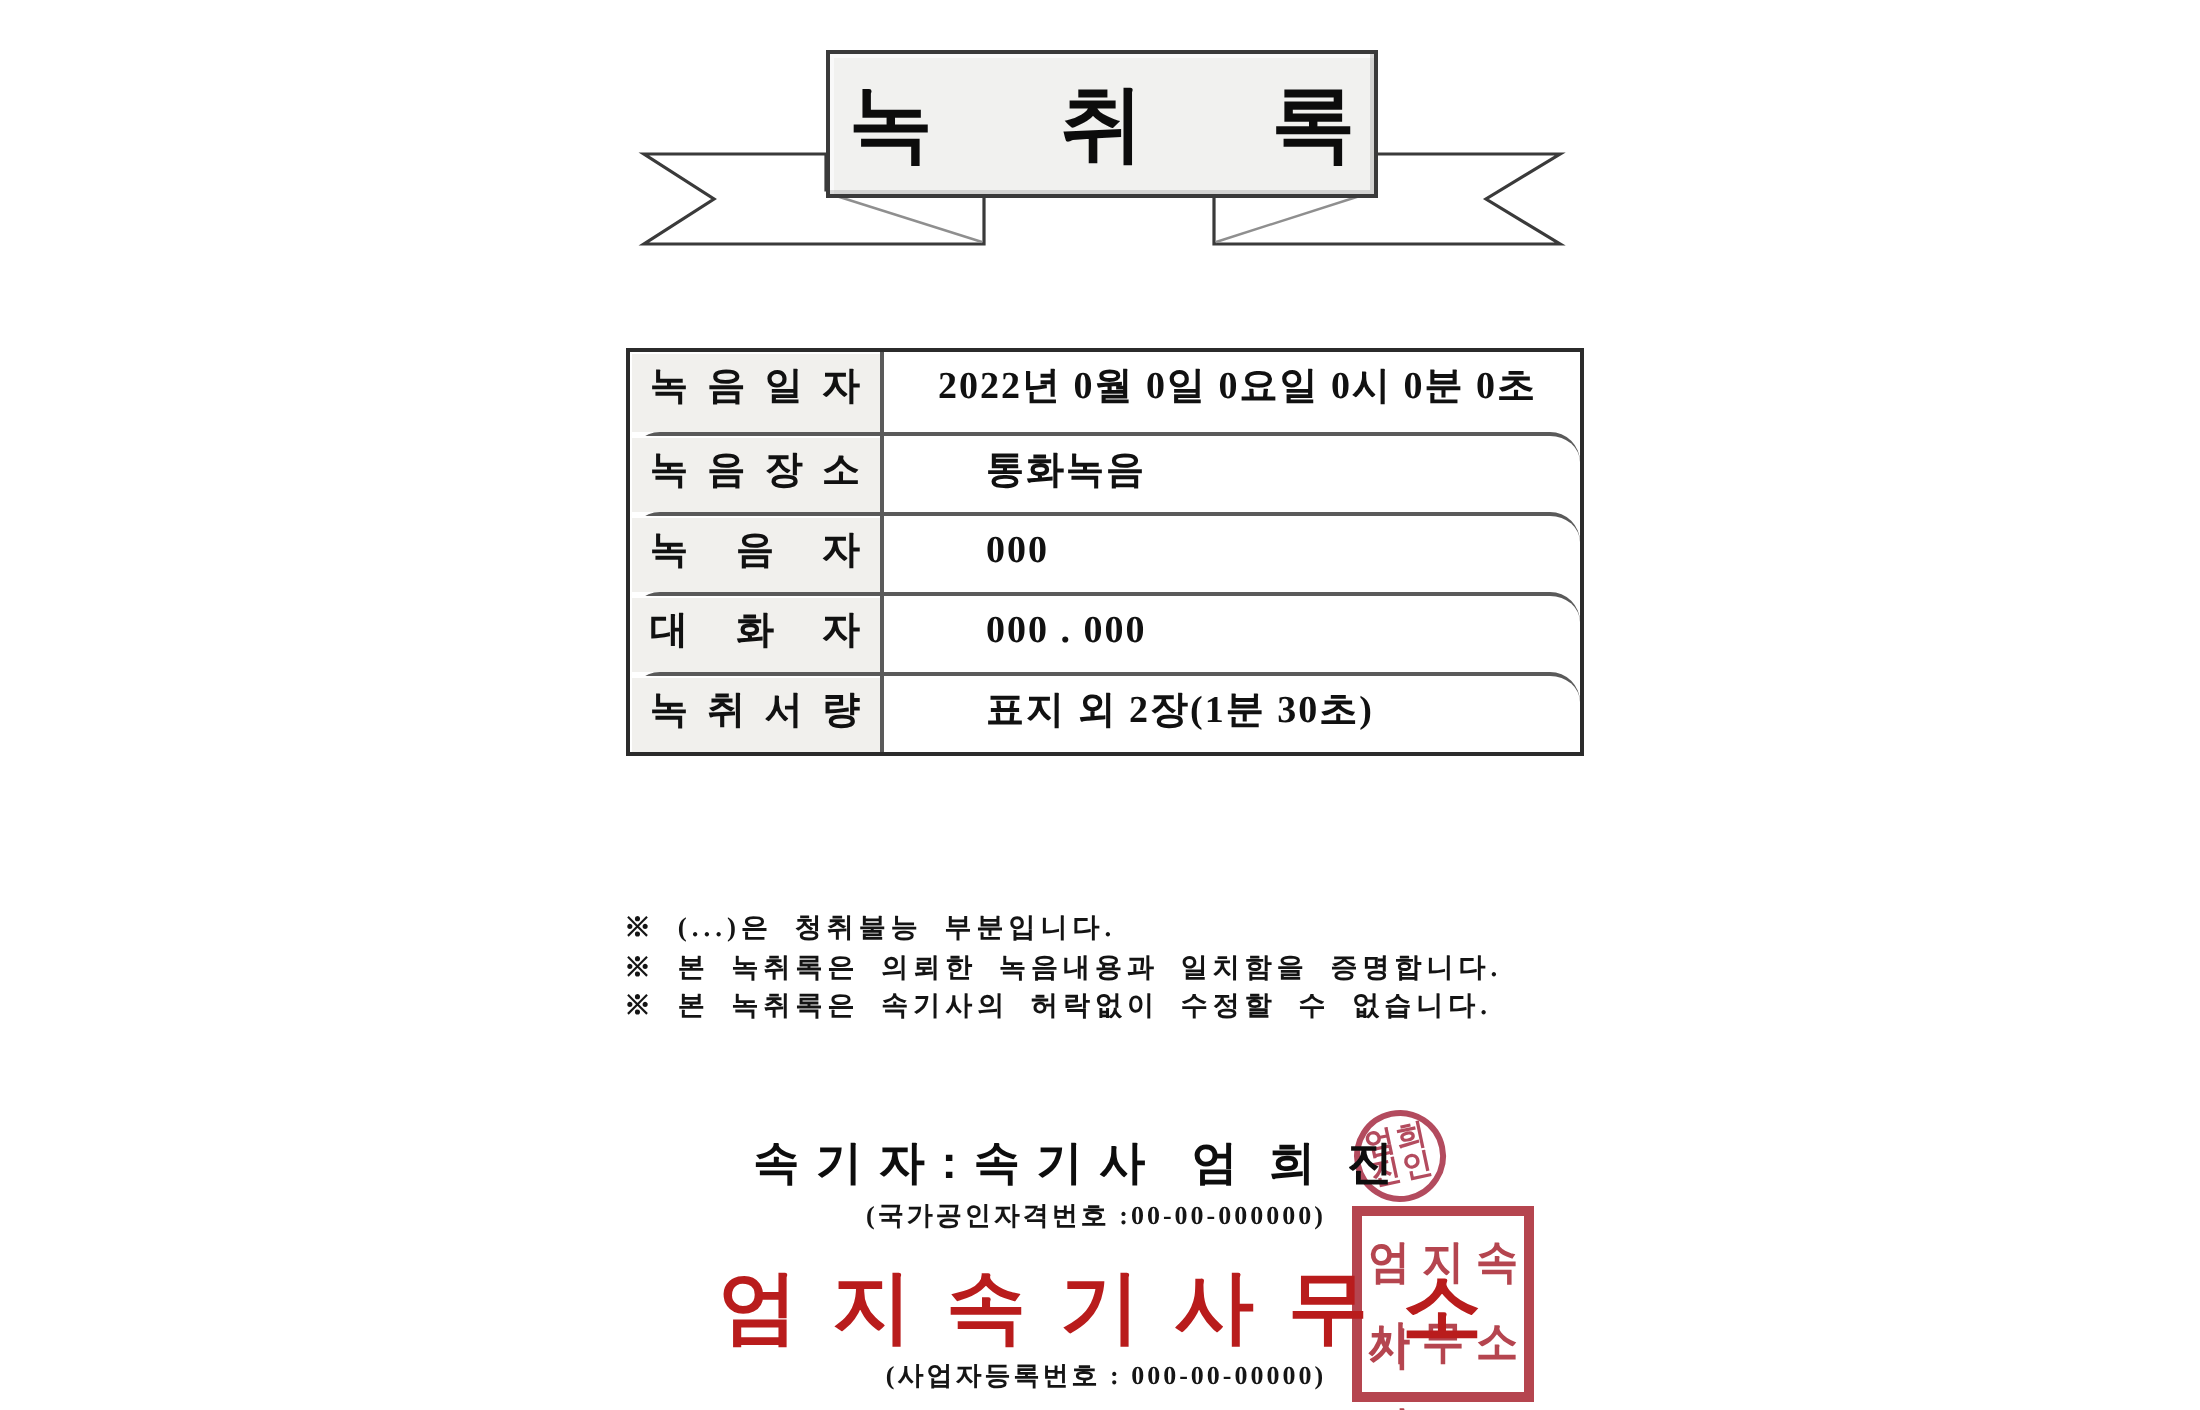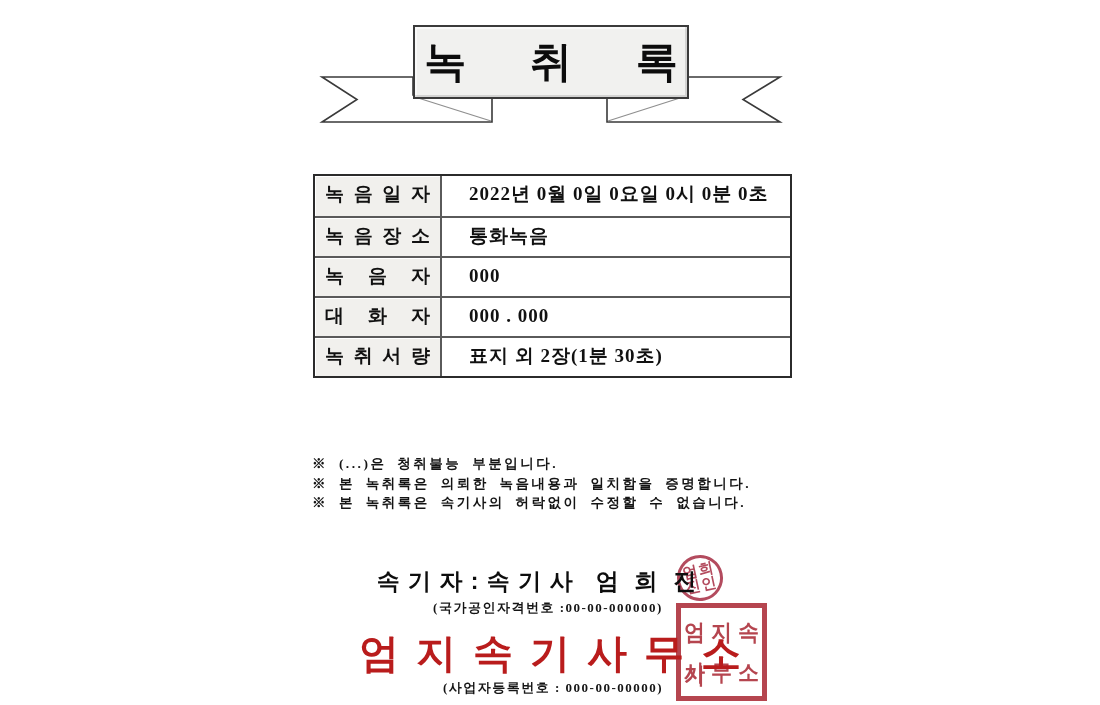--- a/index.html
+++ b/index.html
@@ -9,22 +9,22 @@
   .ribbon-svg{position:absolute;left:0;top:0;z-index:1;}
   .title-box{position:absolute;left:413px;top:25px;width:272px;height:70px;z-index:3;
              background:#f1f1ef;border:2px solid #3a3a3a;
              box-shadow:inset -2px -2px 0 rgba(0,0,0,.12), inset 2px 2px 0 rgba(255,255,255,.6);
              display:flex;align-items:center;justify-content:center;}
   .title-text{font-size:42px;font-weight:bold;letter-spacing:26px;padding-left:26px;
               color:#0c0c0c;white-space:nowrap;}
   
   .info-table{position:absolute;left:313px;top:174px;width:475px;z-index:2;
               border:2px solid #2b2b2b;background:#fff;}
-  .info-row{display:flex;height:40px;box-sizing:border-box;}
-  .info-row + .info-row{border-top:2px solid #5a5a5a;}
+  .info-row{display:flex;height:40px;box-sizing:border-box;border-radius:15px;}
+  .info-row + .info-row{border-top:2px solid #5a5a5a;gap:24px;}
   .cell-label{width:127px;box-sizing:border-box;background:#f1f0ed;border-right:2px solid #5a5a5a;
               font-weight:bold;font-size:19px;line-height:36px;padding:0 10px;
               text-align:justify;text-align-last:justify;white-space:normal;
               box-shadow:inset 1px 1px 0 #ffffff;}
   .cell-value{flex:1;font-family:"Liberation Serif",serif;font-weight:bold;font-size:19px;
               line-height:36px;padding-left:27px;letter-spacing:1px;white-space:nowrap;}
   
   .notes{position:absolute;left:312px;top:454px;z-index:2;
          font-family:"Liberation Serif",serif;font-weight:bold;font-size:13.5px;
          letter-spacing:2.5px;word-spacing:5px;line-height:19.5px;color:#141414;}

